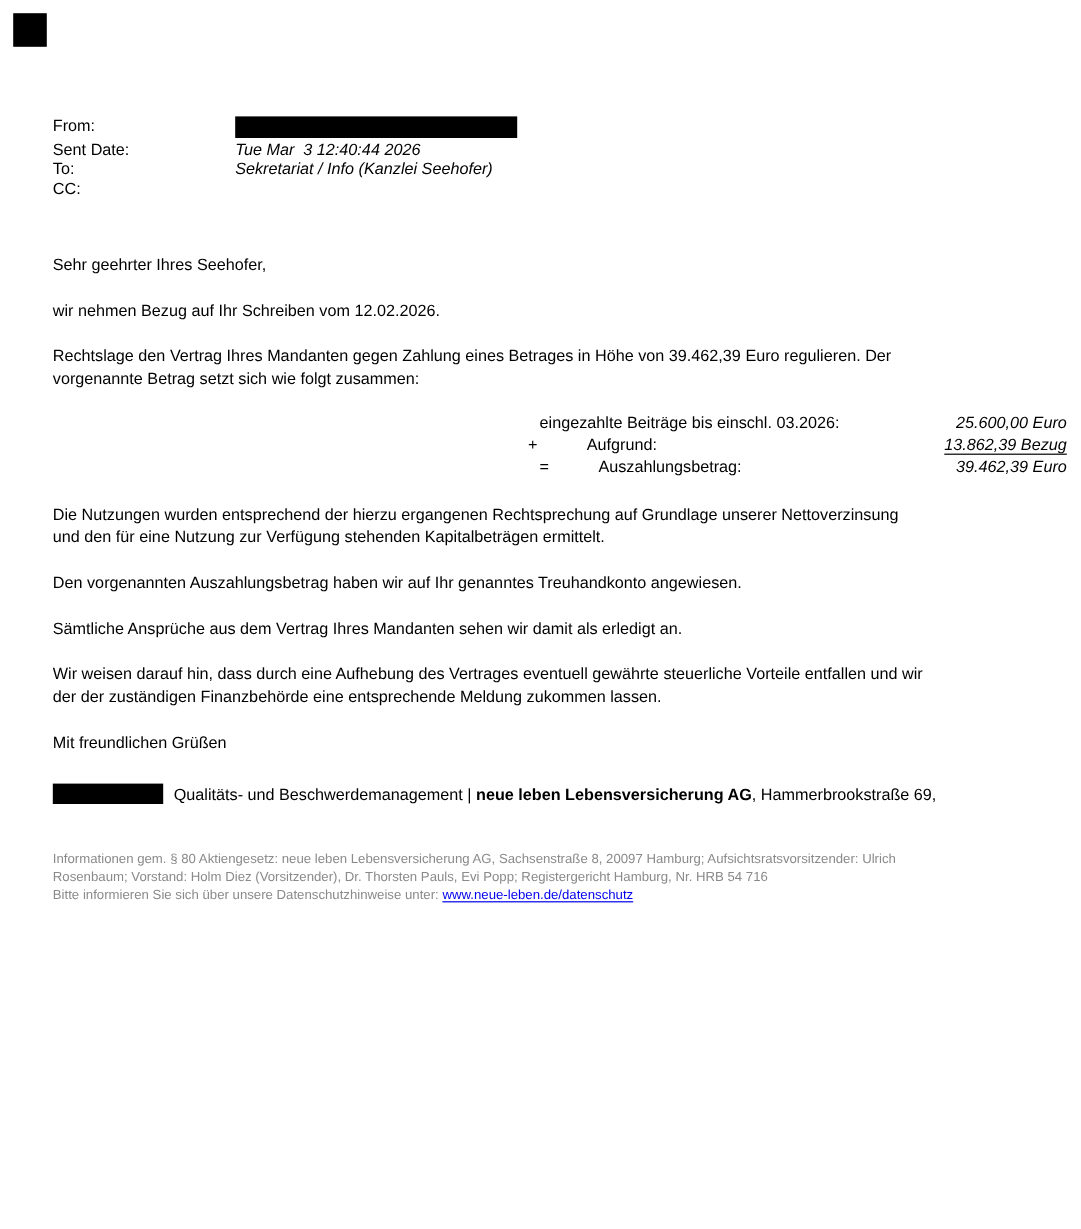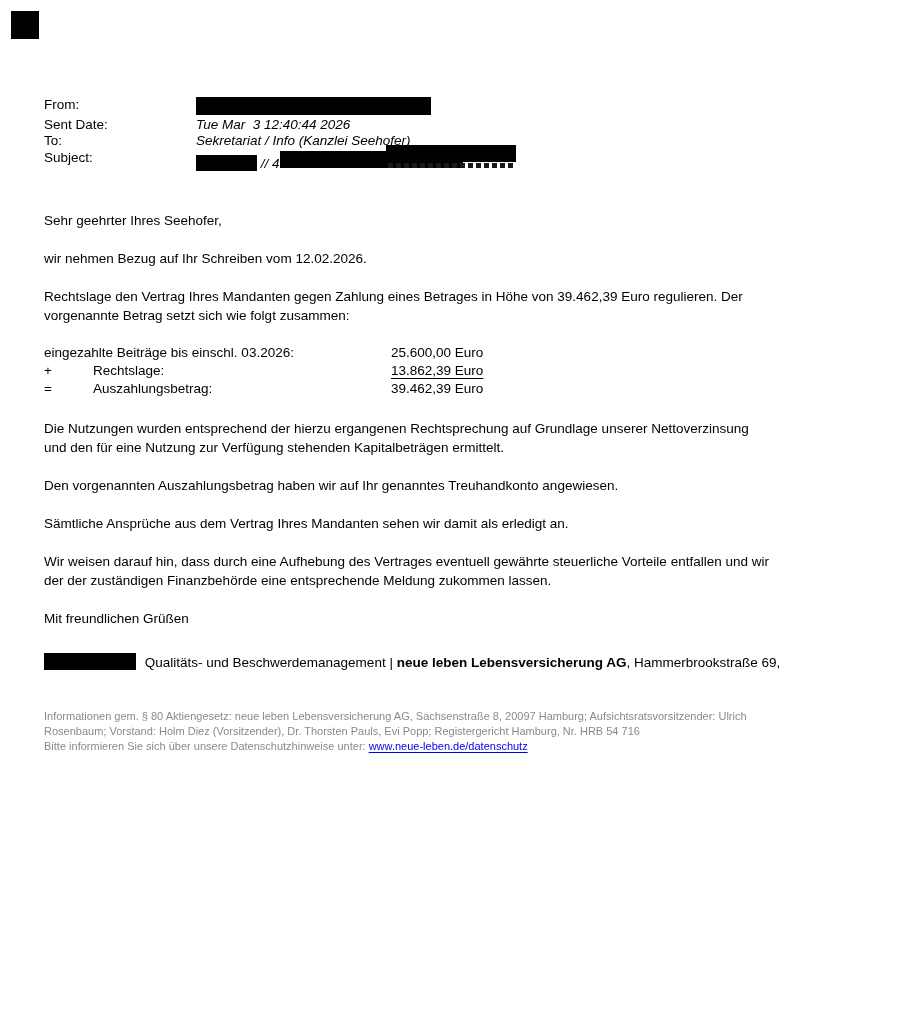--- a/index.html
+++ b/index.html
@@ -30,24 +30,24 @@
     position:absolute; left:108px; top:13px; width:126px; height:5px;
     background:repeating-linear-gradient(90deg,#1a1a1a 0 5px,transparent 5px 8px);
   }
 
   
   .letter { position:absolute; left:44px; top:211px; width:845px; font-size:13.5px; line-height:19px; }
   .para { margin-bottom:19px; }
   .line { white-space:pre; }
 
   .amounts { margin-bottom:21px; }
-  .arow { display:flex; line-height:18px; }
+  .arow { display:flex; line-height:18px;justify-content:flex-end; }
   .aleft { flex:0 0 347px; display:flex; }
   .asym { flex:0 0 49px; }
-  .aval { white-space:pre; }
+  .aval { white-space:pre;font-style:italic; }
   .u { text-decoration:underline; text-underline-offset:3px; }
 
   .signature { margin-bottom:27px;margin-top:25px; }
   .sig-line { white-space:pre; line-height:19px; }
   .sig-name-box { width:92px; height:17px; margin-right:5px; }
   .sig-phone-box { width:140px; height:16px; margin-right:4px; }
   .sig-email-box { width:108px; height:16px; }
   b { font-weight:bold; }
 
   a.link, .link { color:#0000ee; text-decoration:underline; text-underline-offset:2px; cursor:pointer; }
@@ -70,22 +70,22 @@
     </div>
     <div class="hrow">
       <span class="hlabel">Sent Date:</span>
       <span class="hval">Tue Mar  3 12:40:44 2026</span>
     </div>
     <div class="hrow">
       <span class="hlabel">To:</span>
       <span class="hval">Sekretariat / Info (Kanzlei Seehofer)</span>
     </div>
     <div class="hrow">
-      <span class="hlabel">Subject:</span>
-      <span class="hval"><span class="redact subj-box1"></span> <span>// 4</span><span class="subj-tail"><span class="subj-lower"></span><span class="subj-raised"></span><span class="subj-letterbottoms"></span></span></span>
+      <span class="hlabel">CC:</span>
+      <span class="hval"></span>
     </div>
   </div>
 
   <div class="letter">
 
     <div class="para line">Sehr geehrter Ihres Seehofer,</div>
 
     <div class="para line">wir nehmen Bezug auf Ihr Schreiben vom 12.02.2026.</div>
 
     <div class="para">
@@ -96,23 +96,23 @@
     <div class="amounts">
       <div class="arow">
         <span class="aleft">
             <span>eingezahlte Beiträge bis einschl. 03.2026:</span>
           </span>
         <span class="aval">25.600,00 Euro</span>
       </div>
       <div class="arow">
         <span class="aleft">
             <span class="asym">+</span>
-            <span>Rechtslage:</span>
+            <span>Aufgrund:</span>
           </span>
-        <span class="aval u">13.862,39 Euro</span>
+        <span class="aval u">13.862,39 Bezug</span>
       </div>
       <div class="arow">
         <span class="aleft">
             <span class="asym">=</span>
             <span>Auszahlungsbetrag:</span>
           </span>
         <span class="aval">39.462,39 Euro</span>
       </div>
     </div>
 

